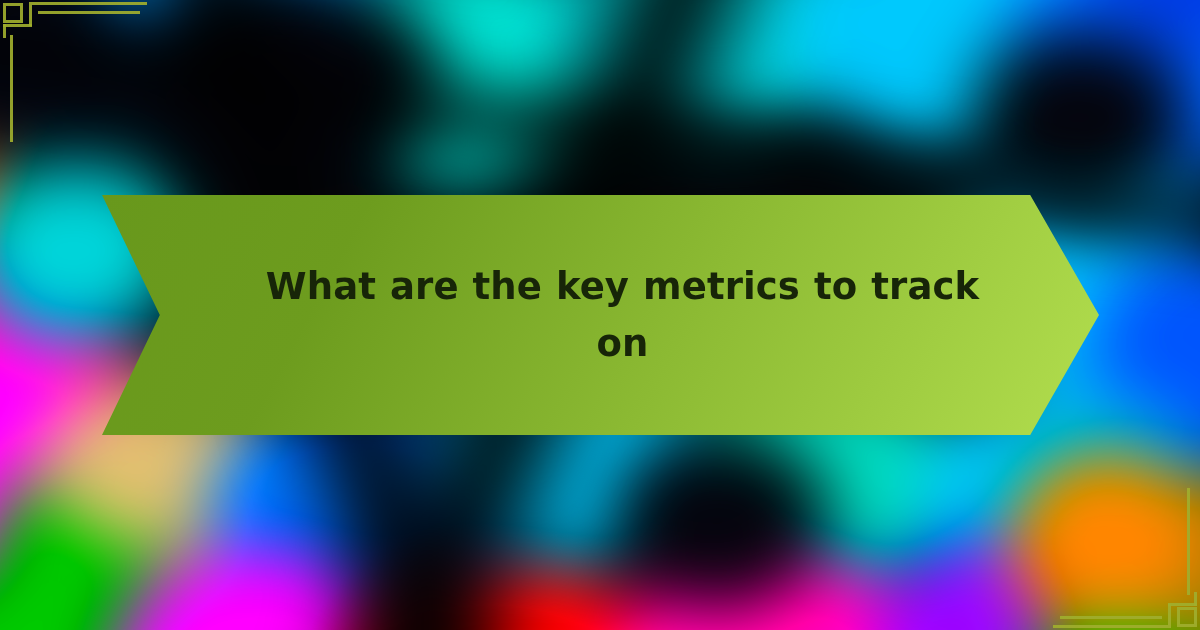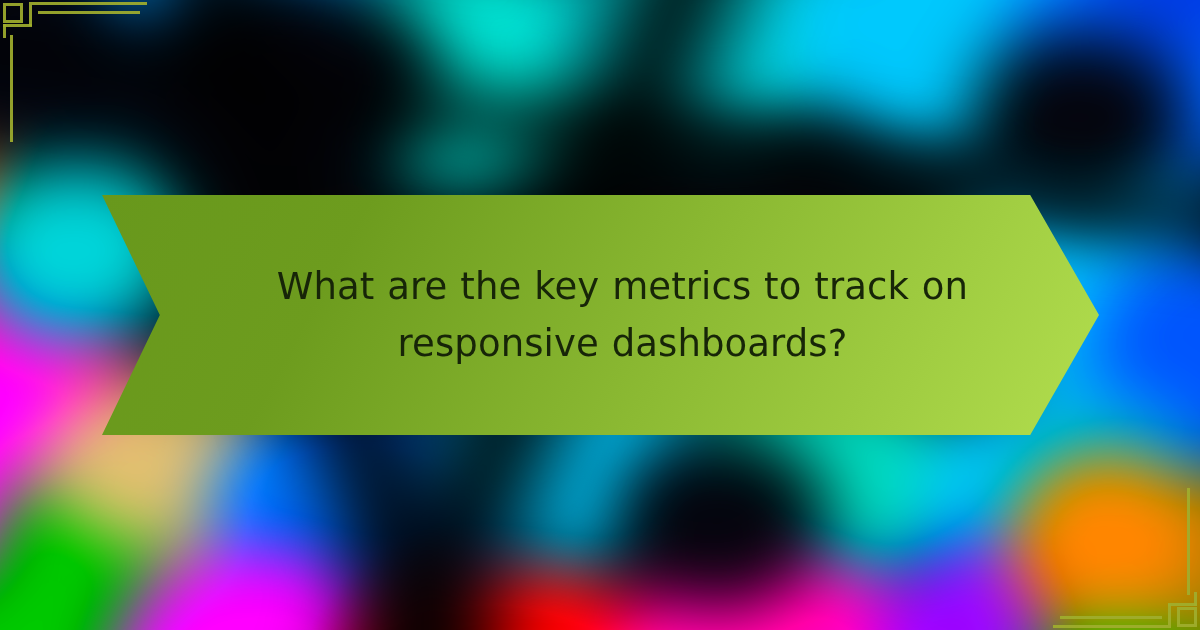--- a/index.html
+++ b/index.html
@@ -66,21 +66,21 @@
   }
   #banner-text {
     position:relative;
     z-index:2;
     width:720px;
     margin-left:44px;
     text-align:center;
     color:#172508;
     font-size:37px;
     line-height:1.55;
-    font-weight:400;
+    font-weight:700;
     letter-spacing:.1px;
     word-spacing:1px;
   }
 </style>
 </head>
 <body>
 
 <div id="stage">
 
   <div id="bg">
@@ -140,17 +140,16 @@
     <div class="orn-line" style="right:29px;bottom:2px;width:3px;height:24px;"></div>
     <div class="orn-line" style="right:3px;bottom:24px;width:29px;height:3px;"></div>
     <div class="orn-line" style="right:3px;bottom:24px;width:3px;height:14px;"></div>
     <div class="orn-line" style="right:10px;bottom:35px;width:3px;height:107px;"></div>
   </div>
 
   <div id="banner">
     <div id="banner-fill"></div>
     <div id="banner-text">
       <div>What are the key metrics to track on</div>
-      <div>responsive dashboards?</div>
     </div>
   </div>
 
 </div>
 
 </body></html>

